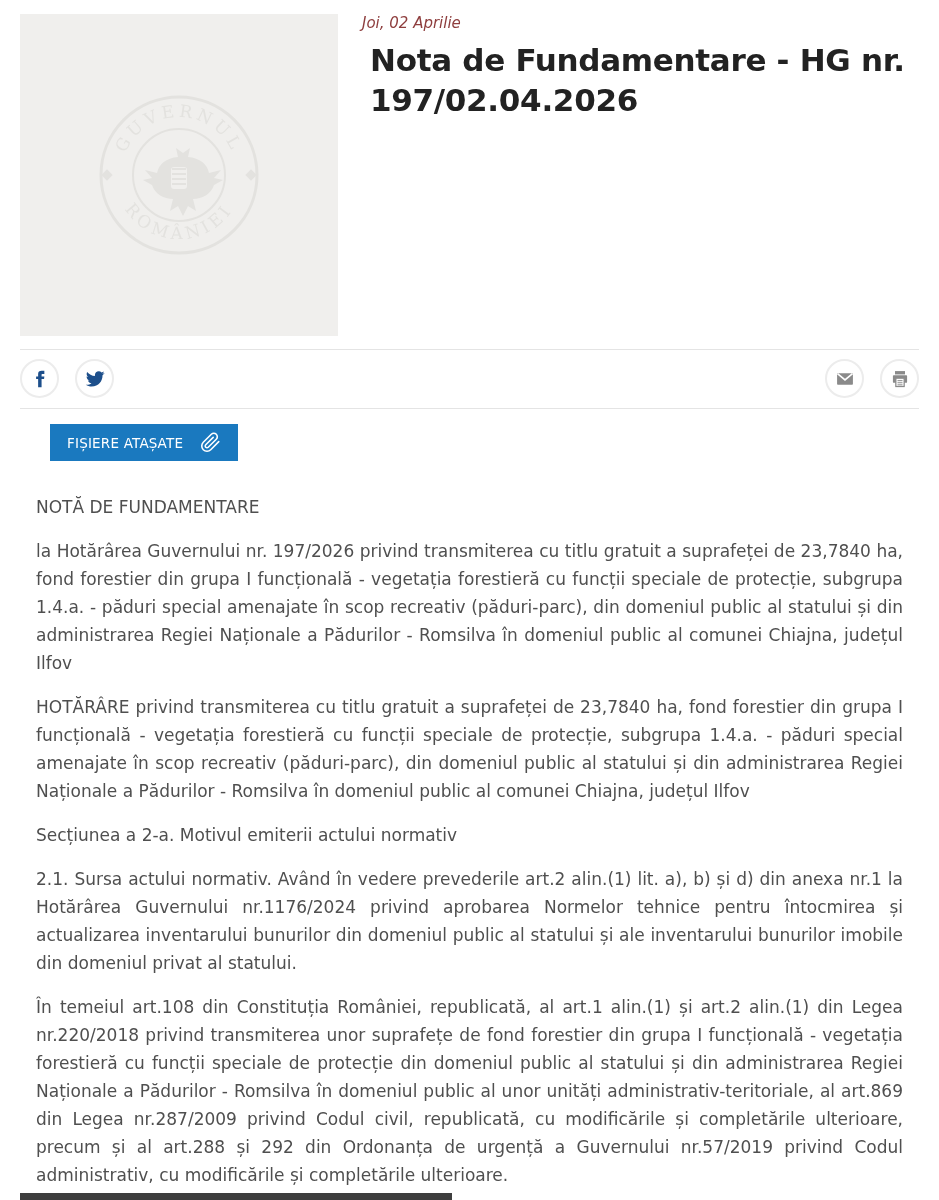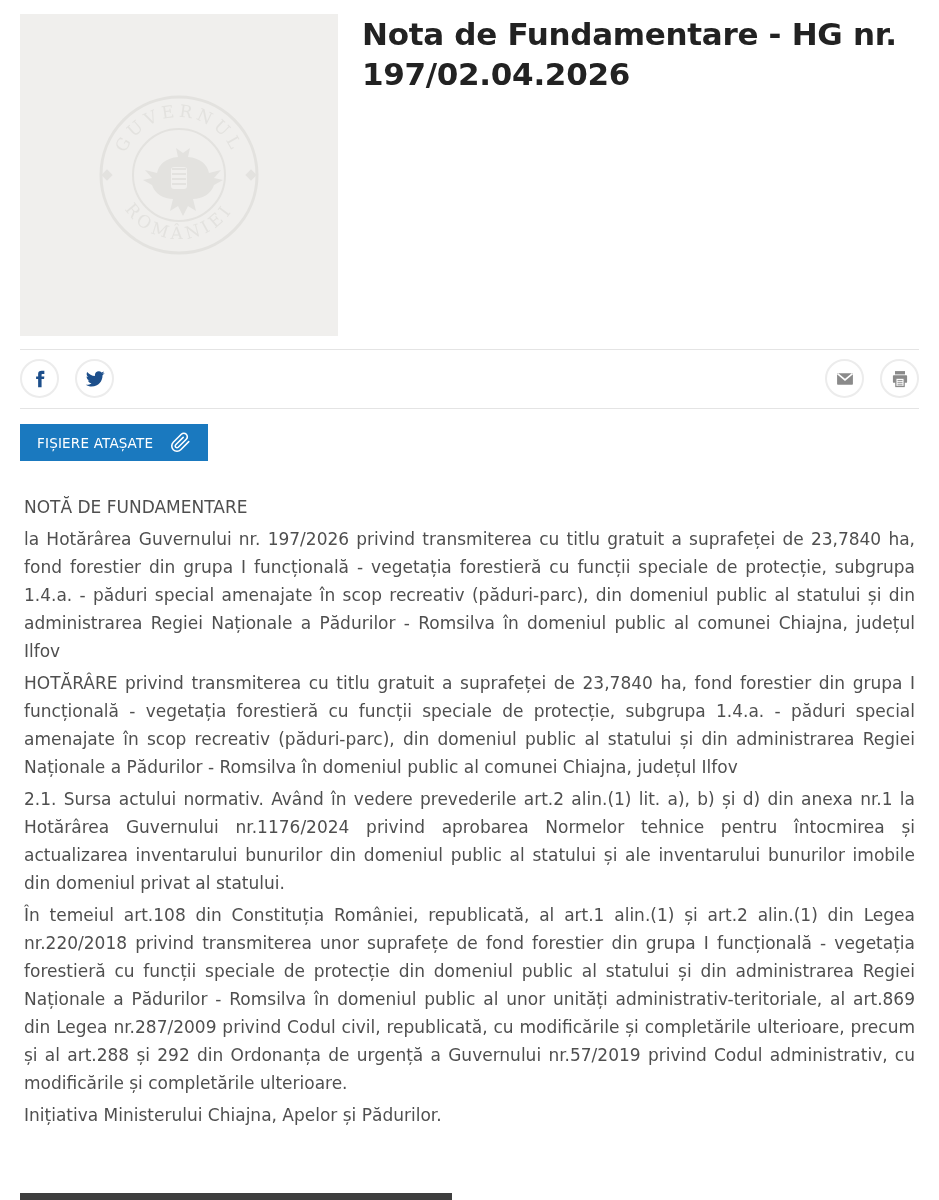--- a/index.html
+++ b/index.html
@@ -12,49 +12,49 @@
 
   
   .article-header { display:flex; align-items:flex-start; }
   .article-image {
     width:318px; height:322px; background:#f0efed; flex:none;
     display:flex; align-items:center; justify-content:center;
   }
   .header-text { padding-left:24px; padding-top:0; }
   .article-date { color:#8e3e3e; font-style:italic; font-size:15px; margin:0 0 5px 0; }
   .page-title {
-    margin:0; font-size:31px; line-height:40px; font-weight:bold;
+    margin:8px; font-size:31px; line-height:40px; font-weight:bold;
     color:#222222; max-width:560px; letter-spacing:-0.3px;
   }
 
   
   .share-bar {
     margin-top:13px; border-top:1px solid #e4e4e4; border-bottom:1px solid #e4e4e4;
     padding:9px 0 10px 0; display:flex; justify-content:space-between; align-items:center;
   }
   .share-group { display:flex; }
   .icon-circle {
     width:39px; height:39px; border-radius:50%; border:2px solid #ececec;
     display:inline-flex; align-items:center; justify-content:center;
     background:#ffffff; cursor:pointer;
   }
   .share-left .icon-circle { margin-right:16px; }
   .share-right .icon-circle { margin-left:16px; }
 
   
-  .attach-row { margin-top:15px; }
+  .attach-row { margin-top:15px;margin-left:30px; }
   .attach-btn {
     background:#1a79bf; color:#ffffff; border:none; height:37px; padding:0 17px;
     font-size:13.5px; letter-spacing:0.2px; display:inline-flex; align-items:center; gap:17px;
     font-family:"DejaVu Sans","Liberation Sans",sans-serif; cursor:pointer;
   }
 
   
   .content { margin-top:32px; color:#4f4f4f; font-size:17px; line-height:28px; width:899px; }
-  .content p { margin:4px; text-align:justify; }
+  .content p { margin:16px; text-align:justify; }
 
   
   .clipped-edge { position:absolute; left:20px; bottom:0; width:432px; height:7px; background:#3e3e3e; }
 </style>
 </head>
 <body>
 
 <div class="page">
 
   <header class="article-header">
@@ -76,20 +76,21 @@
         </text>
         <g fill="#e3e2df">
           <path d="M120 88 l4 10 7-5 -2 9 c12 1 19 7 21 16 l12-3 -7 8 9 2 -9 5 c-3 9-12 14-21 14 l3 12 -8-5 -5 10 -5-10 -8 5 3-12 c-9 0-18-5-21-14 l-9-5 9-2 -7-8 12 3 c2-9 9-15 21-16 l-2-9 7 5 z"></path>
           <rect x="112" y="112" width="16" height="22" rx="3" fill="#f0efed"></rect>
           <path d="M113 114 h14 M113 119 h14 M113 124 h14 M113 129 h14" stroke="#e3e2df" stroke-width="2"></path>
         </g>
       </svg>
     </div>
 
     <div class="header-text">
+      <p class="article-date">Joi, 02 Aprilie</p>
       <h1 class="page-title">Nota de Fundamentare - HG nr. 197/02.04.2026</h1>
     </div>
   </header>
 
   <div class="share-bar">
     <div class="share-group share-left">
       <a class="icon-circle">
         <svg width="18" height="18" viewBox="0 0 24 24">
           <path fill="#1d4f8b" d="M9.5 8.5H6.8v3.6h2.7V23h4.6V12.1h3.3l.4-3.6h-3.7V6.6c0-.9.2-1.2 1.1-1.2h2.6V1h-3.5c-3.3 0-4.8 1.5-4.8 4.3v3.2z"></path>
         </svg>
@@ -124,20 +125,21 @@
       <svg width="21" height="21" viewBox="0 0 24 24">
         <path d="M21.44 11.05l-9.19 9.19a6 6 0 0 1-8.49-8.49l9.19-9.19a4 4 0 1 1 5.66 5.66l-9.2 9.19a2 2 0 0 1-2.83-2.83l8.49-8.48" fill="none" stroke="#ffffff" stroke-width="1.8" stroke-linecap="round"></path>
       </svg>
     </button>
   </div>
 
   <main class="content">
     <p>NOTĂ DE FUNDAMENTARE</p>
     <p>la Hotărârea Guvernului nr. 197/2026 privind transmiterea cu titlu gratuit a suprafeței de 23,7840 ha, fond forestier din grupa I funcțională - vegetația forestieră cu funcții speciale de protecție, subgrupa 1.4.a. - păduri special amenajate în scop recreativ (păduri-parc), din domeniul public al statului și din administrarea Regiei Naționale a Pădurilor - Romsilva în domeniul public al comunei Chiajna, județul Ilfov</p>
     <p>HOTĂRÂRE privind transmiterea cu titlu gratuit a suprafeței de 23,7840 ha, fond forestier din grupa I funcțională - vegetația forestieră cu funcții speciale de protecție, subgrupa 1.4.a. - păduri special amenajate în scop recreativ (păduri-parc), din domeniul public al statului și din administrarea Regiei Naționale a Pădurilor - Romsilva în domeniul public al comunei Chiajna, județul Ilfov</p>
+    <p>Secțiunea a 2-a. Motivul emiterii actului normativ</p>
     <p>2.1. Sursa actului normativ. Având în vedere prevederile art.2 alin.(1) lit. a), b) și d) din anexa nr.1 la Hotărârea Guvernului nr.1176/2024 privind aprobarea Normelor tehnice pentru întocmirea și actualizarea inventarului bunurilor din domeniul public al statului și ale inventarului bunurilor imobile din domeniul privat al statului.</p>
     <p>În temeiul art.108 din Constituția României, republicată, al art.1 alin.(1) și art.2 alin.(1) din Legea nr.220/2018 privind transmiterea unor suprafețe de fond forestier din grupa I funcțională - vegetația forestieră cu funcții speciale de protecție din domeniul public al statului și din administrarea Regiei Naționale a Pădurilor - Romsilva în domeniul public al unor unități administrativ-teritoriale, al art.869 din Legea nr.287/2009 privind Codul civil, republicată, cu modificările și completările ulterioare, precum și al art.288 și 292 din Ordonanța de urgență a Guvernului nr.57/2019 privind Codul administrativ, cu modificările și completările ulterioare.</p>
     <p>Inițiativa Ministerului Chiajna, Apelor și Pădurilor.</p>
   </main>
 
 </div>
 
 <div class="clipped-edge"></div>
 
 </body></html>

